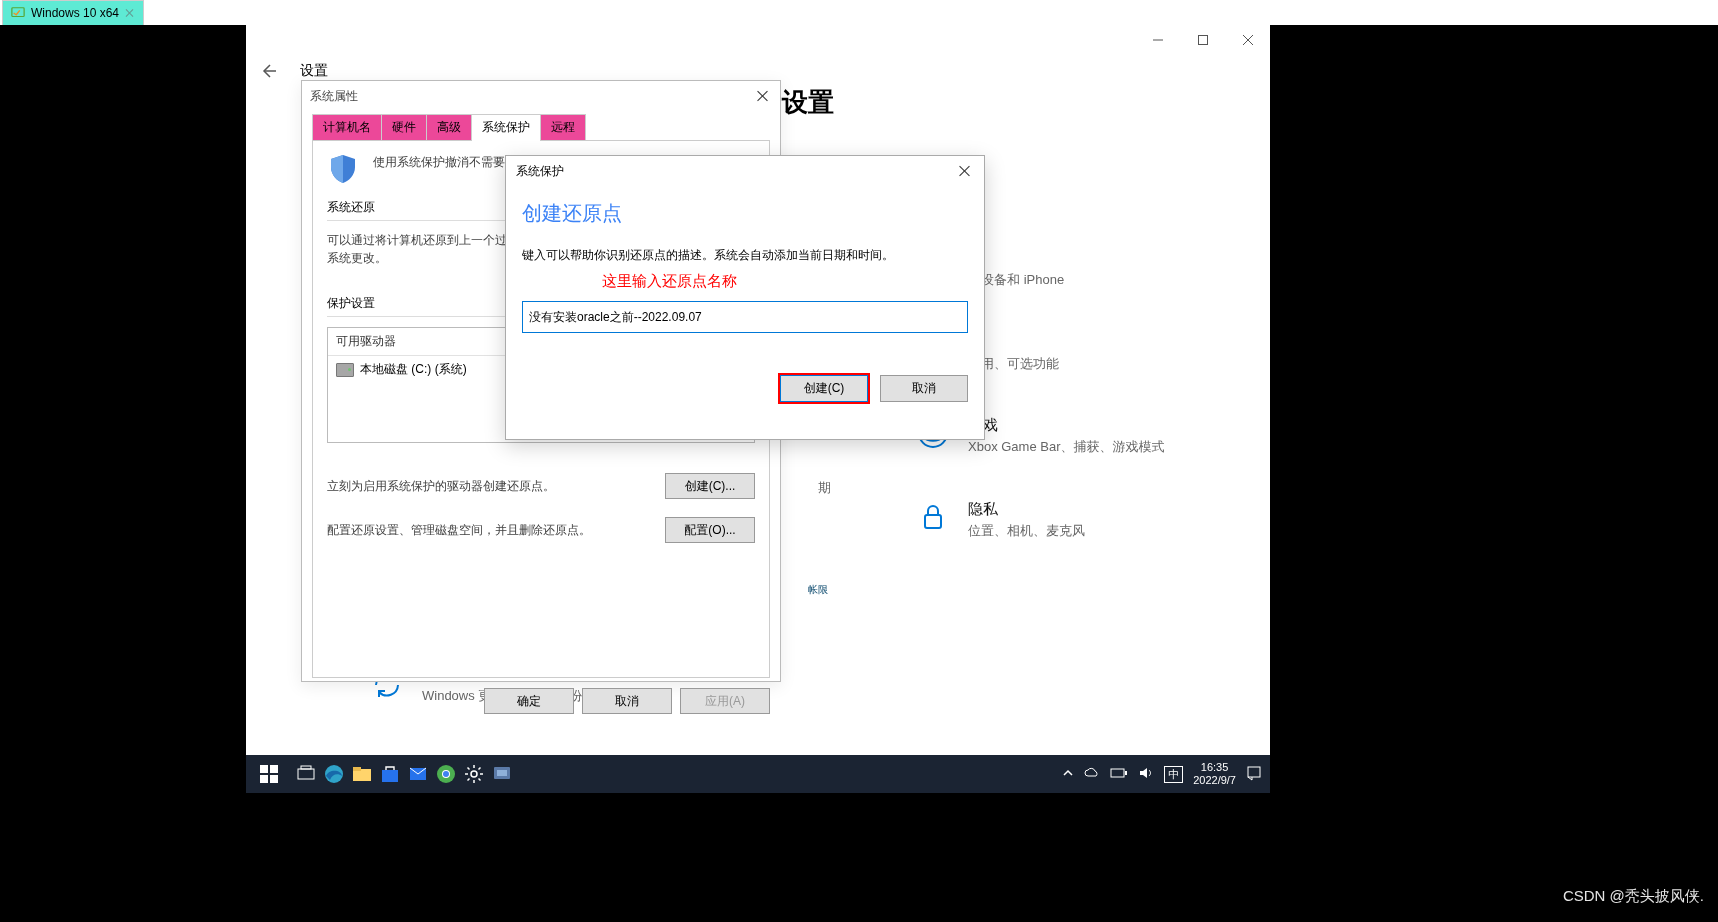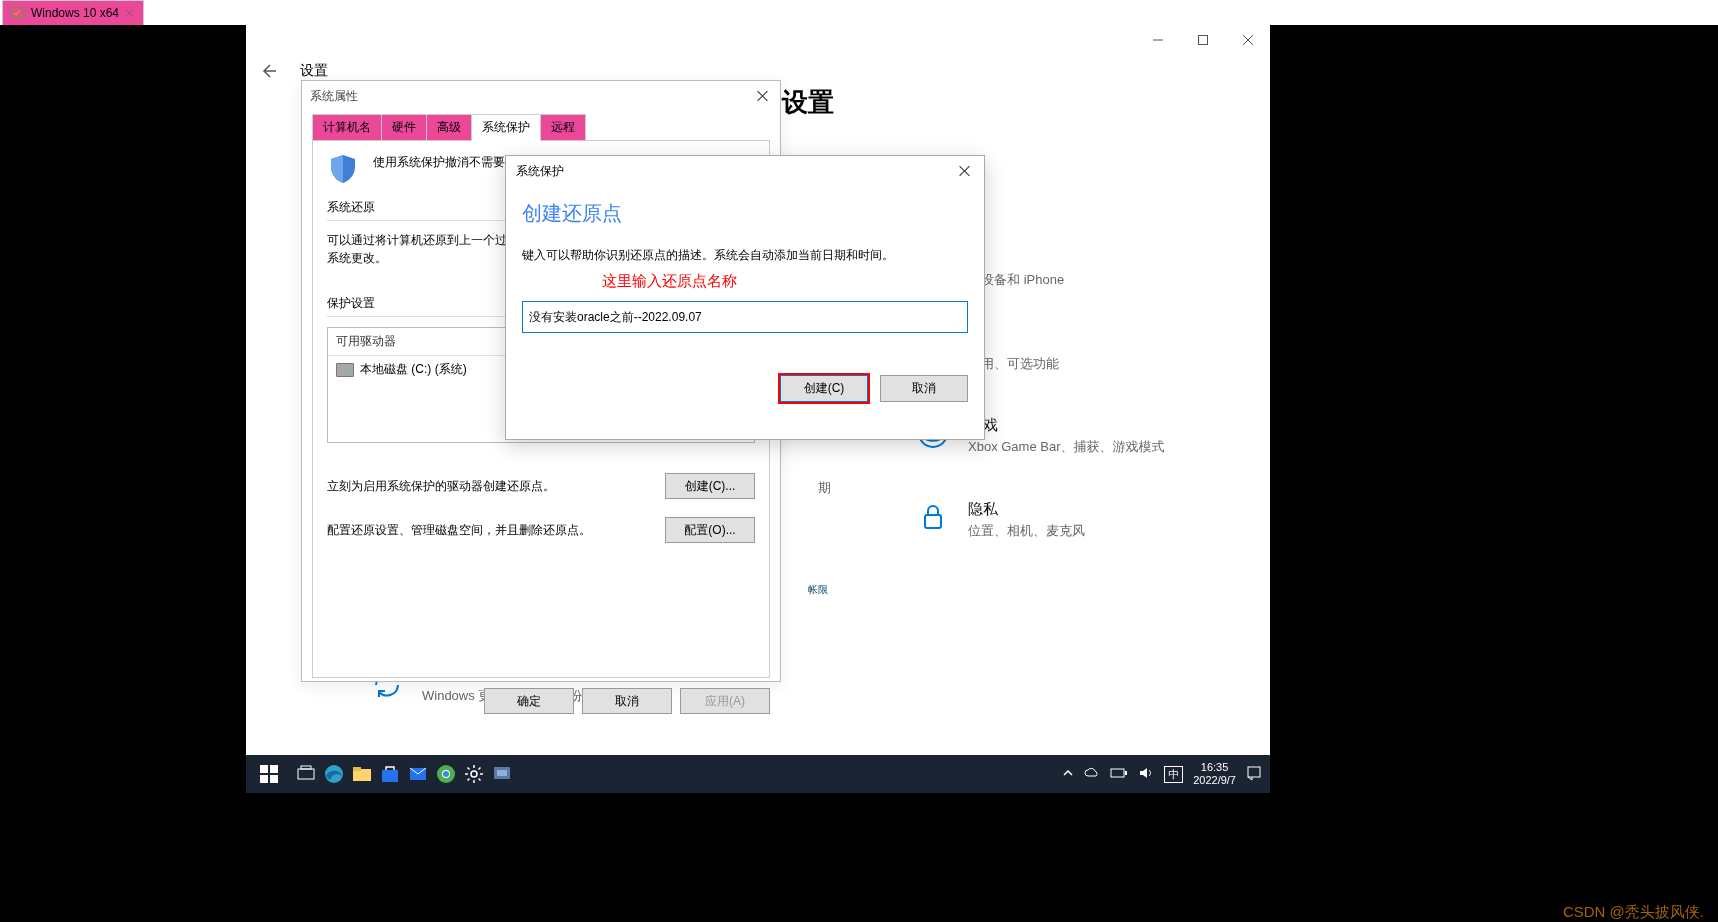--- a/index.html
+++ b/index.html
@@ -1,17 +1,17 @@
 <!DOCTYPE html>
 <html><head>
 <meta charset="utf-8">
 <style>
 html,body{margin:0;padding:0;width:1718px;height:922px;font-family:"Microsoft YaHei","Segoe UI",sans-serif;font-size:12px;background:#fff;color:#000;overflow:hidden}
 .vm-tabbar{height:25px;background:#fff;border-bottom:1px solid #ddd;display:flex;align-items:center}
-.vm-tab{height:24px;display:flex;align-items:center;padding:0 8px;gap:6px;border:1px solid #ccc;border-bottom:none;background:#ec4899;margin-left:2px}
+.vm-tab{height:24px;display:flex;align-items:center;padding:0 8px;gap:6px;border:1px solid #ccc;border-bottom:none;background:#5eead4;margin-left:2px}
 .vm-tab-icon{width:14px;height:14px;display:inline-block}
 .vm-tab-close{width:10px;height:10px;position:relative;opacity:.6}
 .vm-tab-close::before,.vm-tab-close::after{content:"";position:absolute;left:4px;top:0;width:1px;height:10px;background:#666}
 .vm-tab-close::before{transform:rotate(45deg)}
 .vm-tab-close::after{transform:rotate(-45deg)}
 
 .stage{position:absolute;left:0;top:25px;width:1718px;height:897px;background:#000}
 .guest{position:absolute;left:246px;top:0;width:1024px;height:768px;background:#fff}
 
 .settings-titlebar{height:30px;display:flex;align-items:center}
@@ -39,21 +39,21 @@
 .sysprop-close::after{transform:rotate(-45deg)}
 .sysprop-tabs{display:flex;padding:2px 10px 0;gap:0}
 .sysprop-tab{padding:4px 10px 5px;border:1px solid #ccc;border-bottom:none;margin-right:-1px;font-size:12px;background:#fff;position:relative;top:1px}
 .sysprop-tab.active{background:#fff;z-index:2}
 .sysprop-tab.inactive{background:#ec4899}
 .sysprop-body{border:1px solid #ccc;margin:0 10px;padding:12px 14px 14px;height:510px;position:relative}
 .shield-row{display:flex;gap:14px;align-items:flex-start;margin-bottom:14px}
 .shield-icon{width:32px;height:32px}
 .group-label{font-size:12px;margin:10px 0 2px}
 .group-divider{height:1px;background:#ddd;margin:4px 0 10px}
-.desc-text{font-size:12px;color:#000000;line-height:1.5}
+.desc-text{font-size:12px;color:#404040;line-height:1.5}
 .drive-box{border:1px solid #bbb;height:114px;margin-top:6px}
 .drive-header{background:#fff;border-bottom:1px solid #e2e2e2;padding:5px 8px;font-size:12px;color:#333}
 .drive-item{display:flex;align-items:center;gap:6px;padding:5px 8px;font-size:12px}
 .winbtn2{width:88px;height:24px;border:1px solid #999;background:#e1e1e1;font-size:12px;display:flex;align-items:center;justify-content:center}
 .winbtn2.disabled{color:#999}
 .buttons-row{display:flex;gap:8px;justify-content:flex-end;margin:10px 10px 0}
 
 .sysprotect{position:absolute;left:259px;top:130px;width:478px;height:283px;background:#fff;border:1px solid #aaa;box-shadow:0 6px 20px rgba(0,0,0,0.18)}
 .sysprotect-title{height:30px;display:flex;align-items:center;padding:0 10px;font-size:12px}
 .sysprotect-title .spacer{flex:1}
@@ -67,21 +67,21 @@
 .sp-btn.highlight{outline:2px solid #ff0000;outline-offset:0;border:1px solid #0078d7}
 
 .taskbar{position:absolute;left:0;bottom:0;width:1024px;height:38px;background:#1b2433;display:flex;align-items:center;color:#fff}
 .start-btn{width:46px;height:38px;display:flex;align-items:center;justify-content:center}
 .search-box{height:30px;width:320px;background:#fff;display:flex;align-items:center;gap:8px;padding:0 10px;color:#777;font-size:13px}
 .search-box .mag{width:16px;height:16px}
 .tray{margin-left:auto;display:flex;align-items:center;gap:10px;padding:0 8px;font-size:11px}
 .tray .clock{text-align:center;line-height:1.15}
 .tb-icon{width:28px;height:38px;display:flex;align-items:center;justify-content:center}
 
-.csdn-wm{position:absolute;right:14px;bottom:0;color:#a16207;font-size:15px}
+.csdn-wm{position:absolute;right:14px;bottom:16px;color:#e5e5e5;font-size:15px}
 
 .drive-icon{width:16px;height:12px;background:#a7a7a7;border:1px solid #777;position:relative;border-radius:1px}
 .drive-icon::after{content:"";position:absolute;right:2px;top:4px;width:3px;height:3px;border-radius:50%;background:#6fc46f}
 </style>
 </head>
 <body>
 
 <div class="vm-tabbar">
   <div class="vm-tab">
     <span class="vm-tab-icon">

